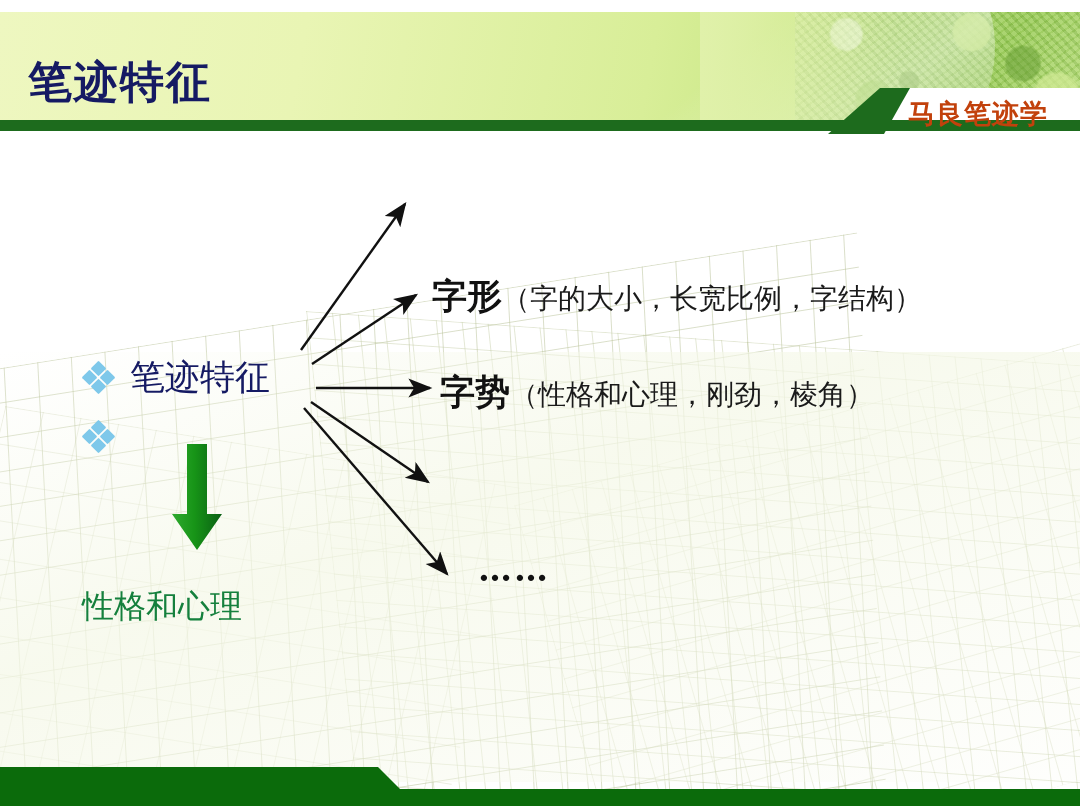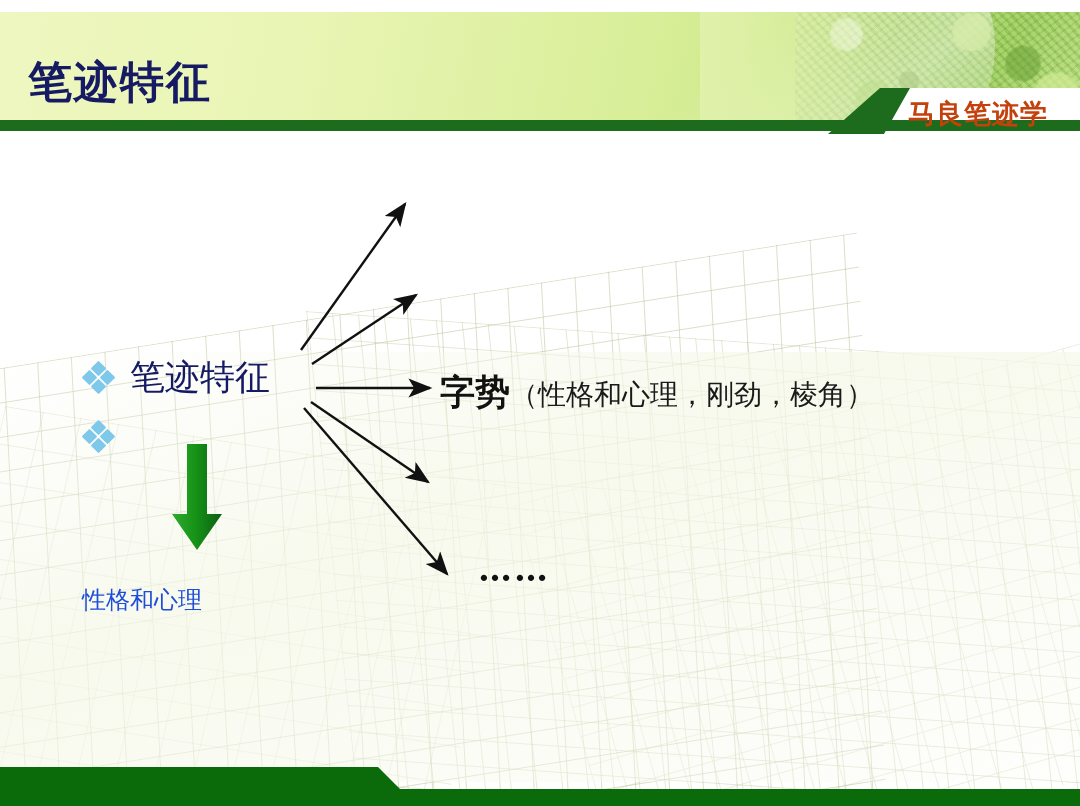--- a/index.html
+++ b/index.html
@@ -213,23 +213,23 @@
     font-size: 35px;
     color: #151a63;
     font-family: "DejaVu Serif", "Liberation Serif", serif;
     white-space: nowrap;
     line-height: 1;
   }
 
   .outcome-label {
     position: absolute;
     left: 82px; top: 578px;
-    font-size: 24px;
-    color: #1d4ed8;
-    font-family: Liberation Mono, monospace;
+    font-size: 32px;
+    color: #15803d;
+    font-family: Liberation Sans, sans-serif;
     white-space: nowrap;
     line-height: 1;
   }
 
   
   .down-arrow {
     position: absolute;
     left: 168px; top: 432px;
     width: 58px; height: 108px;
   }
@@ -330,20 +330,23 @@
         <stop offset="0%" stop-color="#2faa2f"></stop>
         <stop offset="45%" stop-color="#179417"></stop>
         <stop offset="100%" stop-color="#0a5f14"></stop>
       </linearGradient>
     </defs>
     <polygon points="19,0 39,0 39,70 54,70 29,106 4,70 19,70" fill="url(#ga)"></polygon>
   </svg>
 
   <div class="outcome-label">性格和心理</div>
 
+  <div class="branch" id="branch-1">
+    <span class="main">字形</span><span class="paren">（字的大小，长宽比例，字结构）</span>
+  </div>
   <div class="branch" id="branch-2">
     <span class="main">字势</span><span class="paren">（性格和心理，刚劲，棱角）</span>
   </div>
   <div class="branch" id="branch-4">
     <span class="main">……</span><span class="paren"></span>
   </div>
 
   <div class="footer-left"></div>
   <div class="footer-right"></div>
 

